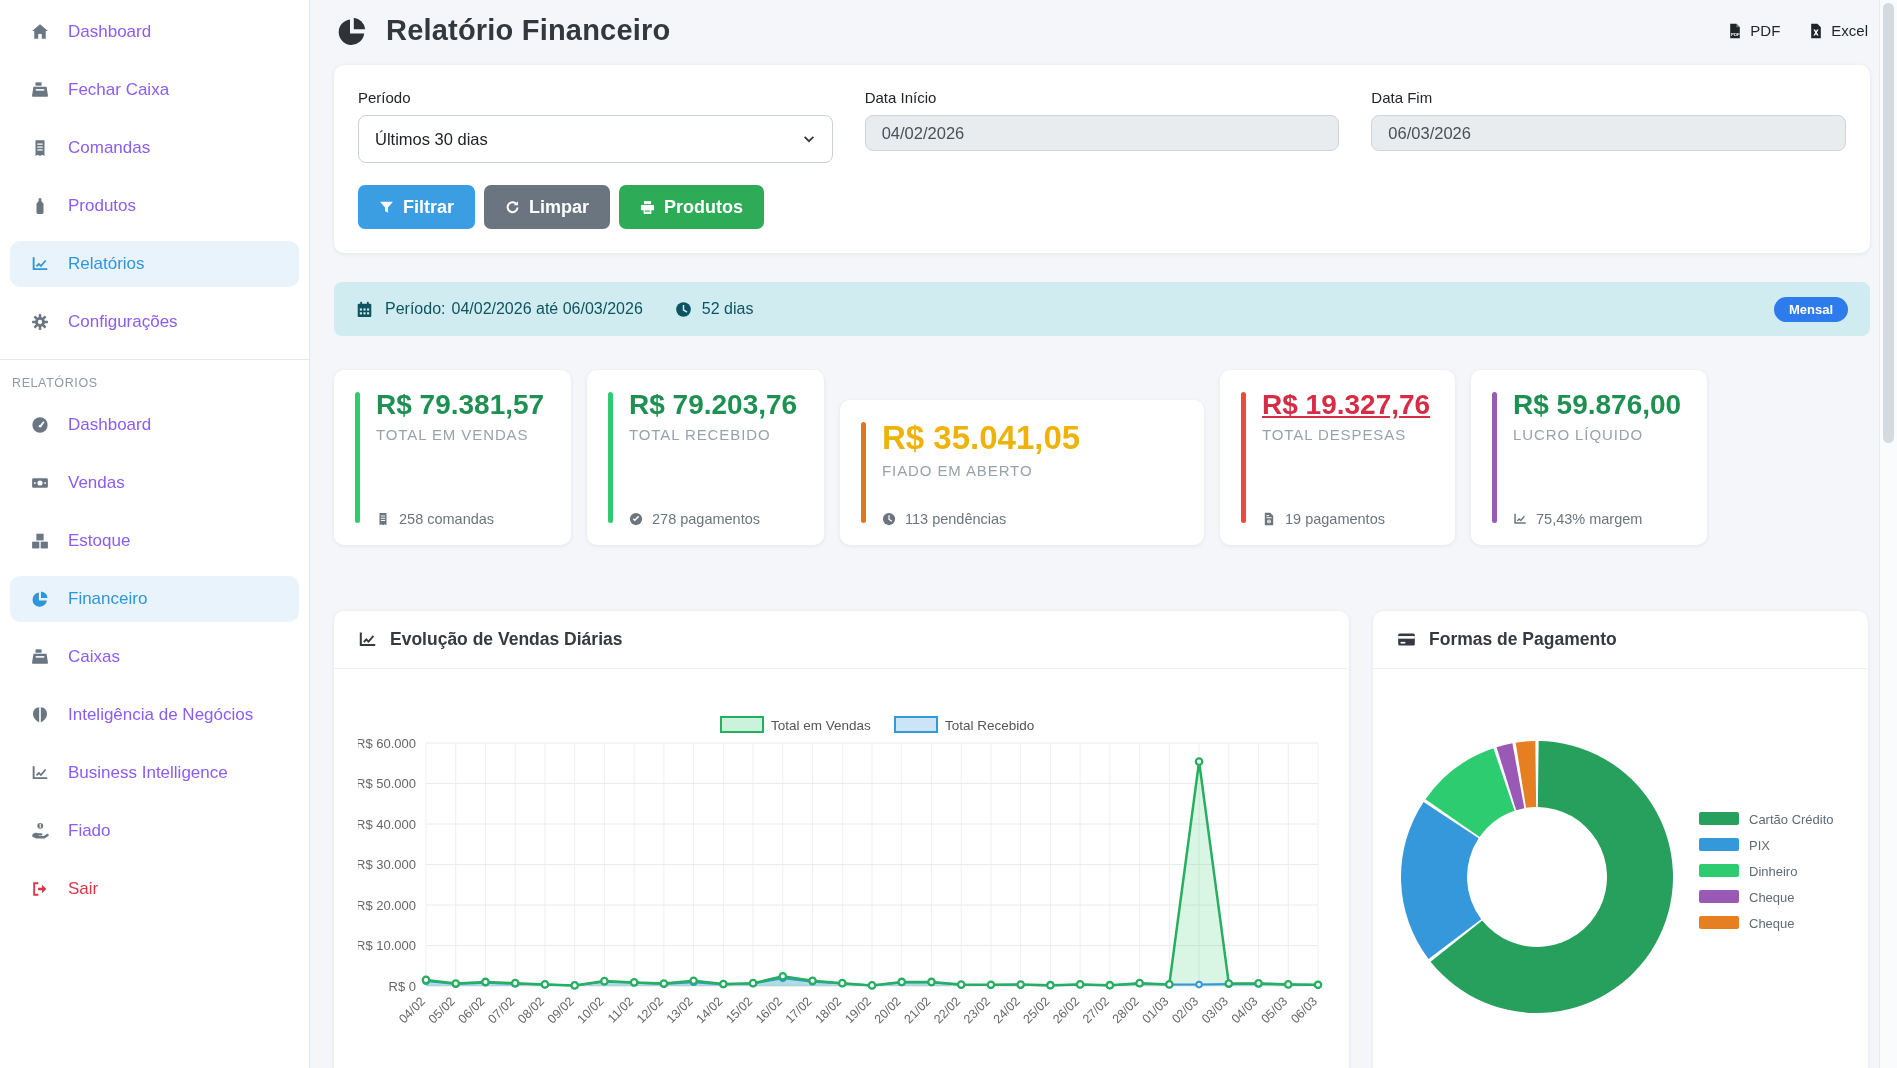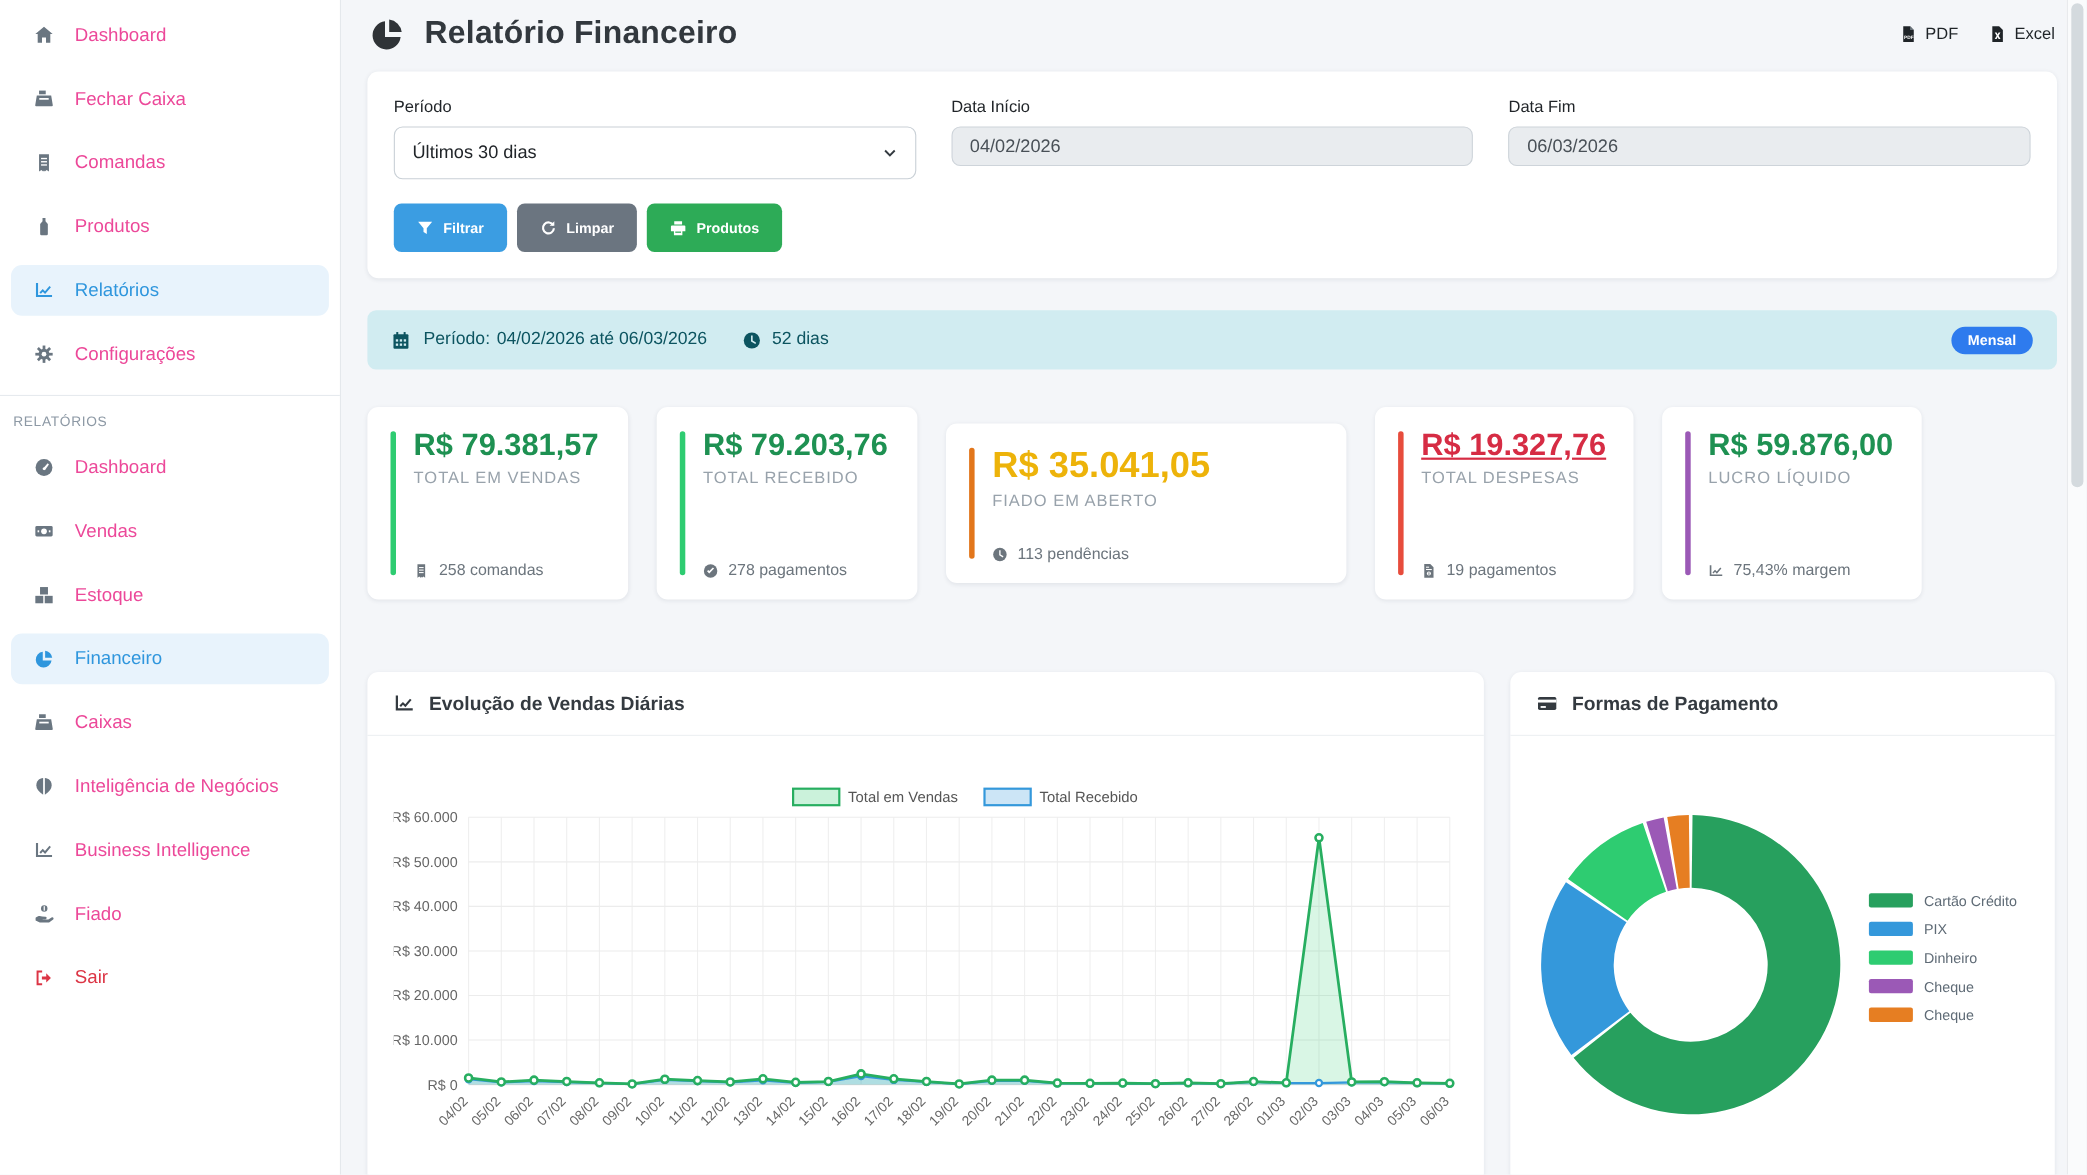--- a/index.html
+++ b/index.html
@@ -5,21 +5,21 @@
   html,body{margin:0;padding:0}
   body{
     width:1897px;height:1068px;overflow:hidden;
     font-family:"Liberation Sans",sans-serif;
     background:#f4f6f9;display:flex;
   }
   
   .sidebar{width:310px;min-width:310px;background:#fff;border-right:1px solid #e4e8ec;
     padding-top:9px;box-sizing:border-box;height:1068px}
   .nav-item{display:flex;align-items:center;gap:17px;height:46px;margin:0 10px 12px 10px;
-    padding-left:19px;border-radius:10px;color:#ec4899;font-size:17px;cursor:pointer}
+    padding-left:19px;border-radius:10px;color:#8b5cf6;font-size:17px;cursor:pointer}
   .nav-item .nicon{width:22px;display:flex;justify-content:center;color:#6a7681}
   .nav-item.active{background:#e8f3fc;color:#2f96dd}
   .nav-item.active .nicon{color:#2f96dd}
   .nav-item.danger{color:#dc3545}
   .nav-item.danger .nicon{color:#dc3545}
   .nav-section{border-top:1px solid #e6eaee;margin:14px 0 12px;padding:16px 0 0 12px;
     font-size:12.5px;letter-spacing:.6px;color:#8d99a5}
   
   .main{flex:1;position:relative;box-sizing:border-box;padding:0 27px 0 24px;overflow:hidden}
   .page-header{display:flex;align-items:center;justify-content:space-between;padding:14px 2px 10px 2px}
@@ -34,31 +34,31 @@
   .filter-grid{display:flex;gap:32px}
   .filter-col{flex:1}
   .f-label{font-size:15px;color:#212529;margin-bottom:9px}
   .f-select{display:flex;align-items:center;justify-content:space-between;height:48px;
     border:1px solid #c9d0d6;border-radius:8px;padding:0 16px;font-size:16.5px;color:#212529;
     background:#fff;cursor:pointer;box-sizing:border-box}
   .f-input{width:100%;height:36px;border:1px solid #ced4da;border-radius:8px;padding:0 16px;
     font-size:16.5px;color:#495057;background:#e9ecef;box-sizing:border-box;font-family:"Liberation Sans",sans-serif}
   .btn-row{display:flex;gap:9px;margin-top:22px}
   .btn{display:flex;align-items:center;gap:9px;border:none;border-radius:7px;color:#fff;
-    font-size:13px;font-weight:700;padding:0 21px;height:44px;cursor:pointer;font-family:"Liberation Sans",sans-serif}
+    font-size:18px;font-weight:700;padding:0 21px;height:44px;cursor:pointer;font-family:"Liberation Sans",sans-serif}
   .btn-blue{background:#3b9de2}.btn-gray{background:#6b7580}.btn-green{background:#2dab57}
   
   .period-bar{margin-top:29px;background:#d1ecf1;border-radius:8px;height:54px;
     display:flex;align-items:center;padding:0 22px;color:#0c5460;font-size:16px}
   .period-bar .pb-strong{font-weight:400;margin:0 6px 0 12px}
   .pb-days{display:flex;align-items:center;gap:10px;margin-left:32px}
   .pb-badge{margin-left:auto;background:#2e7bee;color:#fff;font-size:13px;font-weight:700;
     border-radius:999px;padding:5px 15px}
   
-  .stats-row{display:flex;gap:26px;margin-top:34px;align-items:center}
+  .stats-row{display:flex;gap:16px;margin-top:34px;align-items:flex-end}
   .stat-card{position:relative;background:#fff;border-radius:10px;box-shadow:0 1px 4px rgba(30,40,60,.08);
     height:175px;box-sizing:border-box;padding:20px 18px 18px 42px;display:flex;flex-direction:column}
   .stat-card.short{height:145px}
   .stat-bar{position:absolute;left:21px;top:22px;bottom:22px;width:5px;border-radius:3px}
   .stat-value{font-size:28px;font-weight:700;line-height:1.08}
   .stat-card.wide .stat-value{font-size:33px}
   .stat-label{font-size:15px;letter-spacing:.9px;color:#98a2ab;margin-top:6px}
   .stat-footer{margin-top:auto;display:flex;align-items:center;gap:9px;font-size:14.5px;color:#6c757d}
   .stat-footer .ficon{display:flex;color:#6c757d}
   .w237{width:237px}.w364{width:364px}.w235{width:235px}.w236{width:236px}

